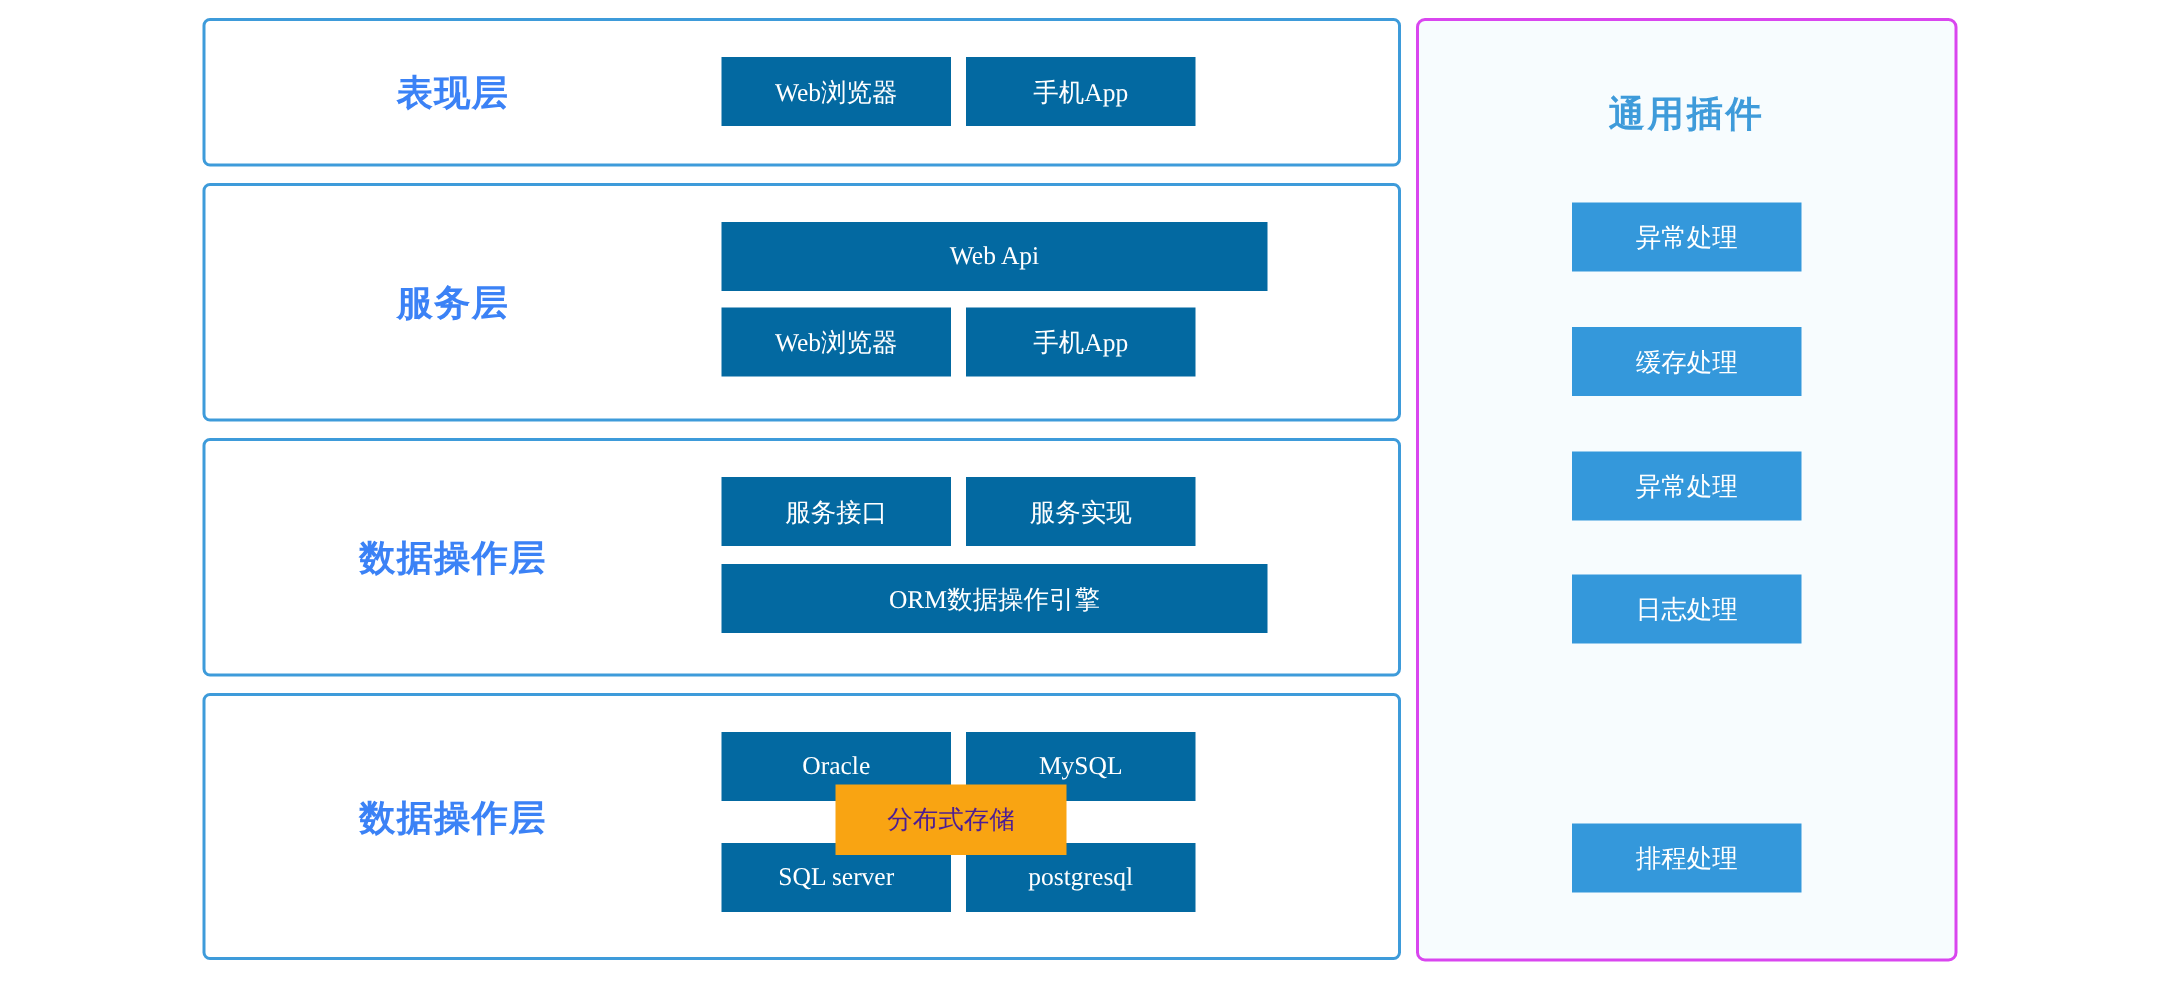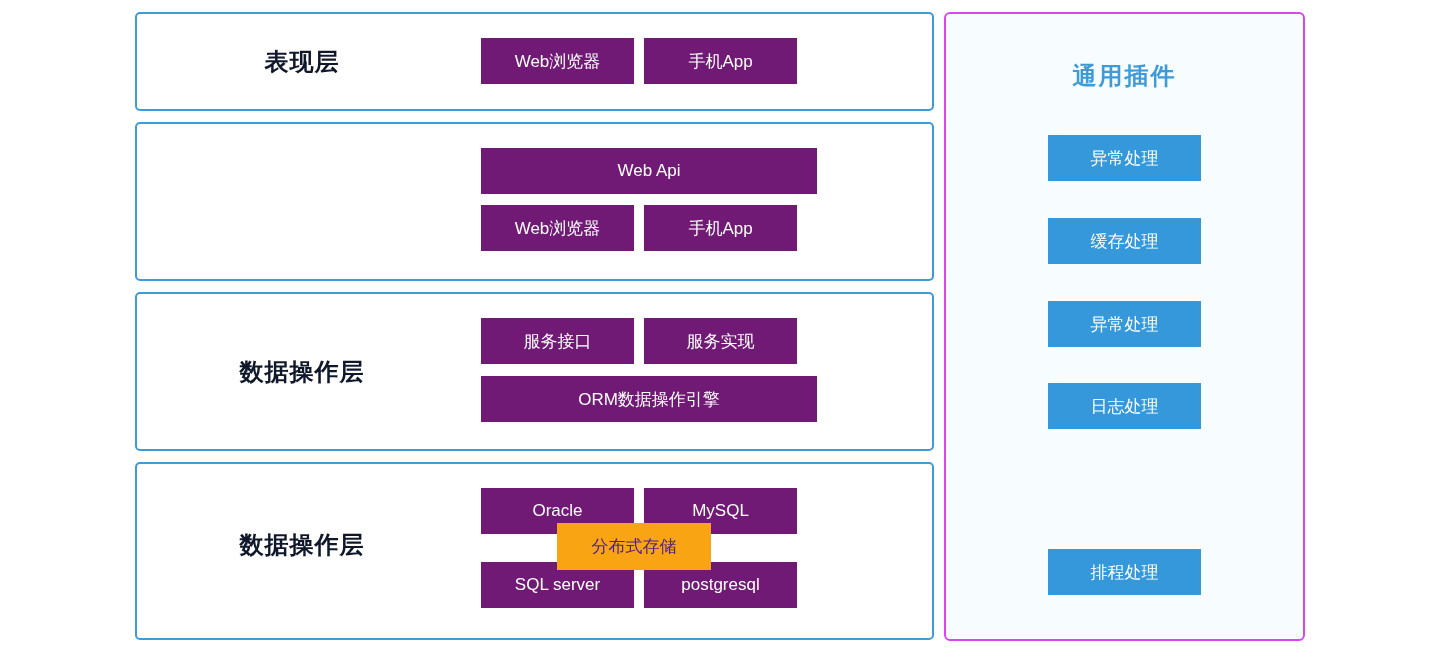--- a/index.html
+++ b/index.html
@@ -27,42 +27,43 @@
   .layer-3 { top: 292px; height: 159px; }
   .layer-4 { top: 462px; height: 178px; }
 
   .layer-label {
     position: absolute;
     left: 0;
     top: 50%;
     width: 330px;
     transform: translateY(-50%);
     text-align: center;
-    color: #0f172a;
+    color: #3b82f6;
     font-size: 24px;
     font-weight: bold;
     letter-spacing: 1px;
   }
   .layer-4 .layer-label { top: 81px; }
 
   
   .node {
     position: absolute;
     height: 46px;
-    background: #701a75;
+    background: #0369a1;
     color: #ffffff;
     font-size: 17px;
     display: flex;
     align-items: center;
     justify-content: center;
     text-align: center;
     white-space: nowrap;
+    font-family: Liberation Serif, serif;
   }
   .w-s { width: 153px; }
-  .w-l { width: 336px; }
+  .w-l { width: 364px; }
   .col-1 { left: 344px; }
   .col-2 { left: 507px; }
 
   .layer-1 .row-1 { top: 24px; }
 
   .layer-2 .row-1 { top: 24px; }
   .layer-2 .row-2 { top: 81px; }
 
   .layer-3 .row-1 { top: 24px; }
   .layer-3 .row-2 { top: 82px; }
@@ -131,20 +132,21 @@
 
 <div class="canvas">
 
   <div class="layer layer-1">
     <div class="layer-label">表现层</div>
     <div class="node w-s col-1 row-1">Web浏览器</div>
     <div class="node w-s col-2 row-1">手机App</div>
   </div>
 
   <div class="layer layer-2">
+    <div class="layer-label">服务层</div>
     <div class="node w-l col-1 row-1">Web Api</div>
     <div class="node w-s col-1 row-2">Web浏览器</div>
     <div class="node w-s col-2 row-2">手机App</div>
   </div>
 
   <div class="layer layer-3">
     <div class="layer-label">数据操作层</div>
     <div class="node w-s col-1 row-1">服务接口</div>
     <div class="node w-s col-2 row-1">服务实现</div>
     <div class="node w-l col-1 row-2">ORM数据操作引擎</div>

